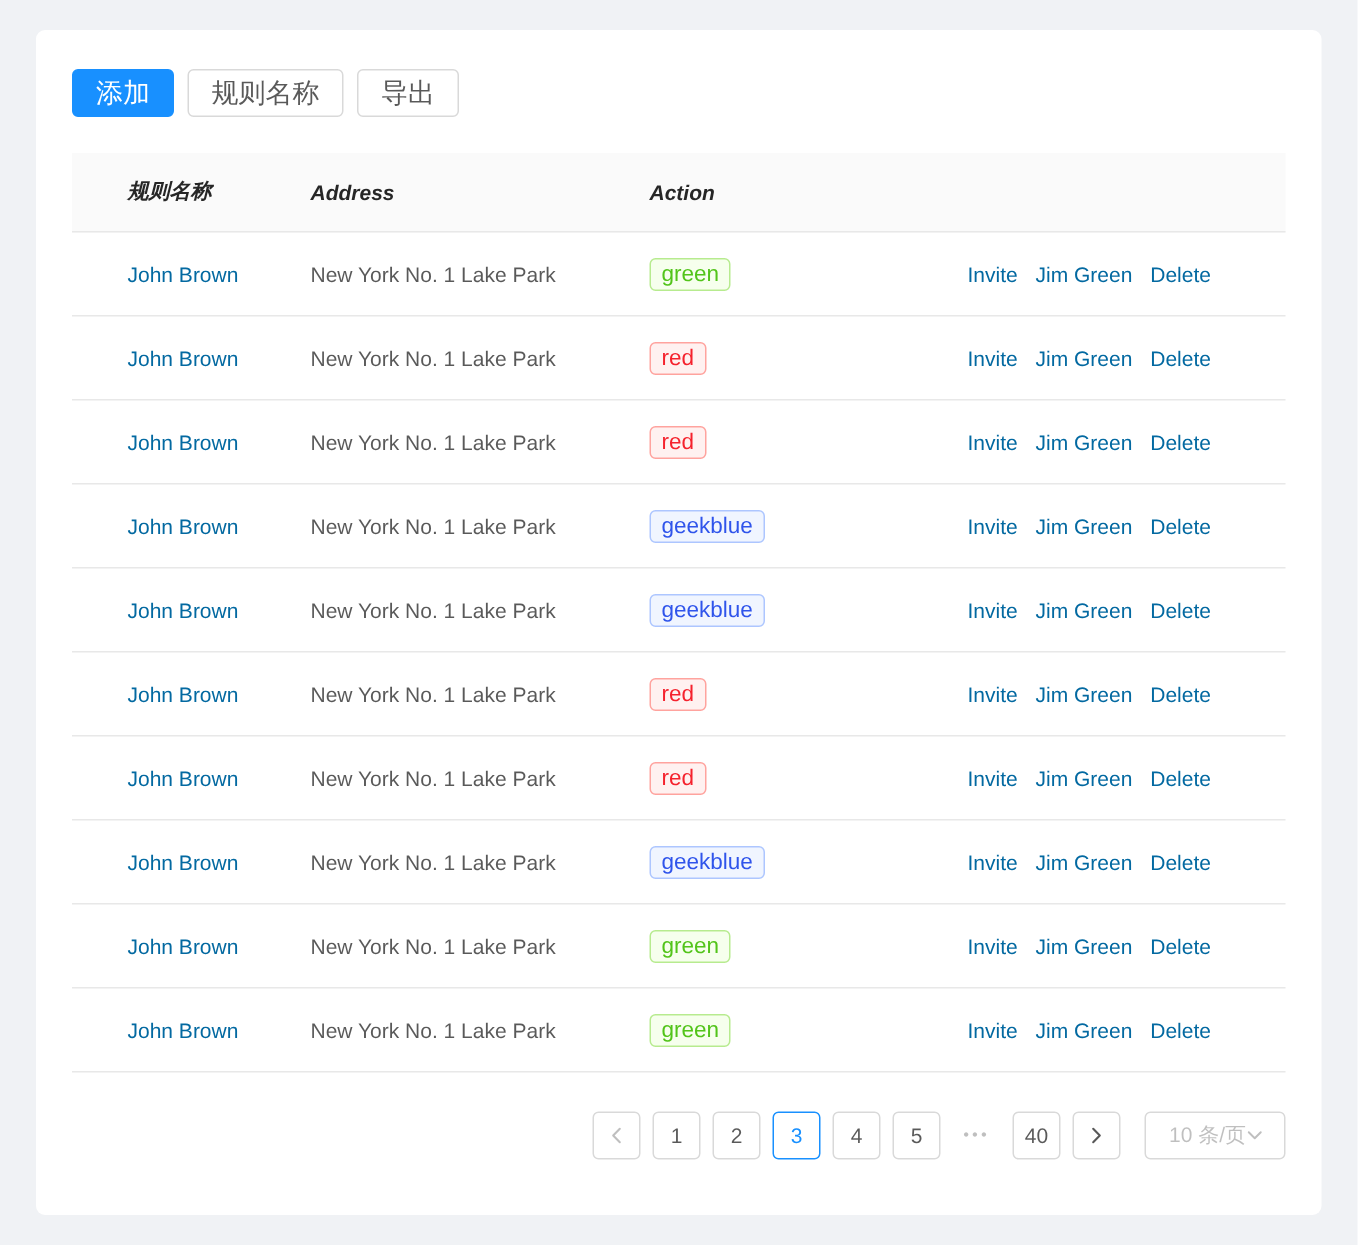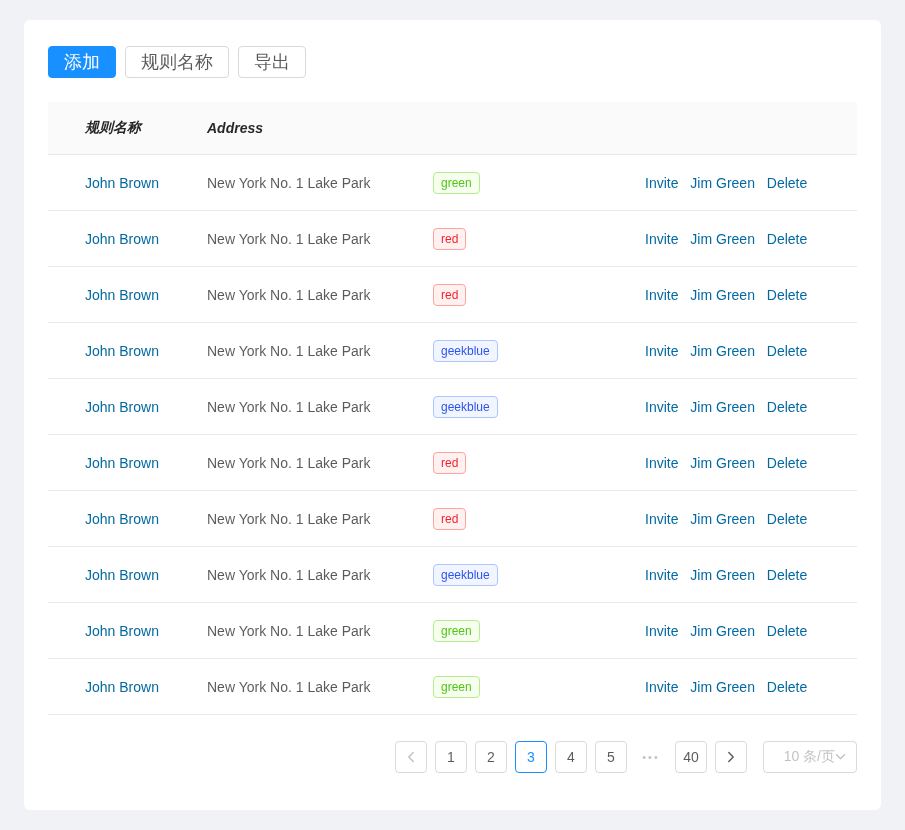--- a/index.html
+++ b/index.html
@@ -39,21 +39,21 @@
     border-bottom:1px solid #e8e8e8; color:rgba(0,0,0,0.65);
   }
   .c1 { width:143px; padding-left:37px; }
   .c2 { width:226px; padding-left:16px; }
   .c3 { width:212px; padding-left:16px; }
   .c4 { flex:1; padding-left:16px; }
   a.link { color:#0369a1; text-decoration:none; cursor:pointer; }
   .actions a { margin-right:8px; }
   .tag {
     display:inline-block; height:22px; line-height:20px;
-    padding:0 7px; font-size:12px; border-radius:4px;
+    padding:0 7px; font-size:15px; border-radius:4px;
     border:1px solid transparent; white-space:nowrap;
   }
   
   .pagination {
     display:flex; justify-content:flex-end; align-items:center;
     margin-top:26px;
   }
   .pg-item {
     min-width:32px; height:32px; line-height:30px; text-align:center;
     border:1px solid #d9d9d9; border-radius:4px; background:#fff;
@@ -64,40 +64,41 @@
   .pg-item.disabled { color:rgba(0,0,0,0.25); cursor:not-allowed; }
   .pg-ellipsis {
     min-width:32px; height:32px; margin-left:8px;
     display:flex; align-items:center; justify-content:center;
     color:rgba(0,0,0,0.25); font-size:11px; letter-spacing:2px;
     cursor:pointer;
   }
   .pg-select {
     width:94px; height:32px; margin-left:16px;
     border:1px solid #d9d9d9; border-radius:4px; background:#fff;
-    display:flex; align-items:center; justify-content:flex-end;
+    display:flex; align-items:center; justify-content:center;
     padding:0 10px 0 11px; color:rgba(0,0,0,0.25); cursor:pointer;
   }
   .chev { display:block; }
 </style>
 </head>
 <body>
 
 <div class="card">
 
   <div class="toolbar">
     <button class="btn btn-primary">添加</button>
     <button class="btn">规则名称</button>
     <button class="btn">导出</button>
   </div>
 
   <div class="table">
     <div class="thead">
       <div class="c1">规则名称</div>
       <div class="c2">Address</div>
+      <div class="c4">Action</div>
     </div>
     <div id="tbody">
   <div class="tr">
     <div class="c1"><a class="link">John Brown</a></div>
     <div class="c2"><span>New York No. 1 Lake Park</span></div>
     <div class="c3"><span class="tag" style="color: rgb(82, 196, 26); background: rgb(246, 255, 237); border-color: rgb(183, 235, 143);">green</span></div>
     <div class="c4 actions">
       <a class="link">Invite</a>
       <a class="link">Jim Green</a>
       <a class="link">Delete</a>

